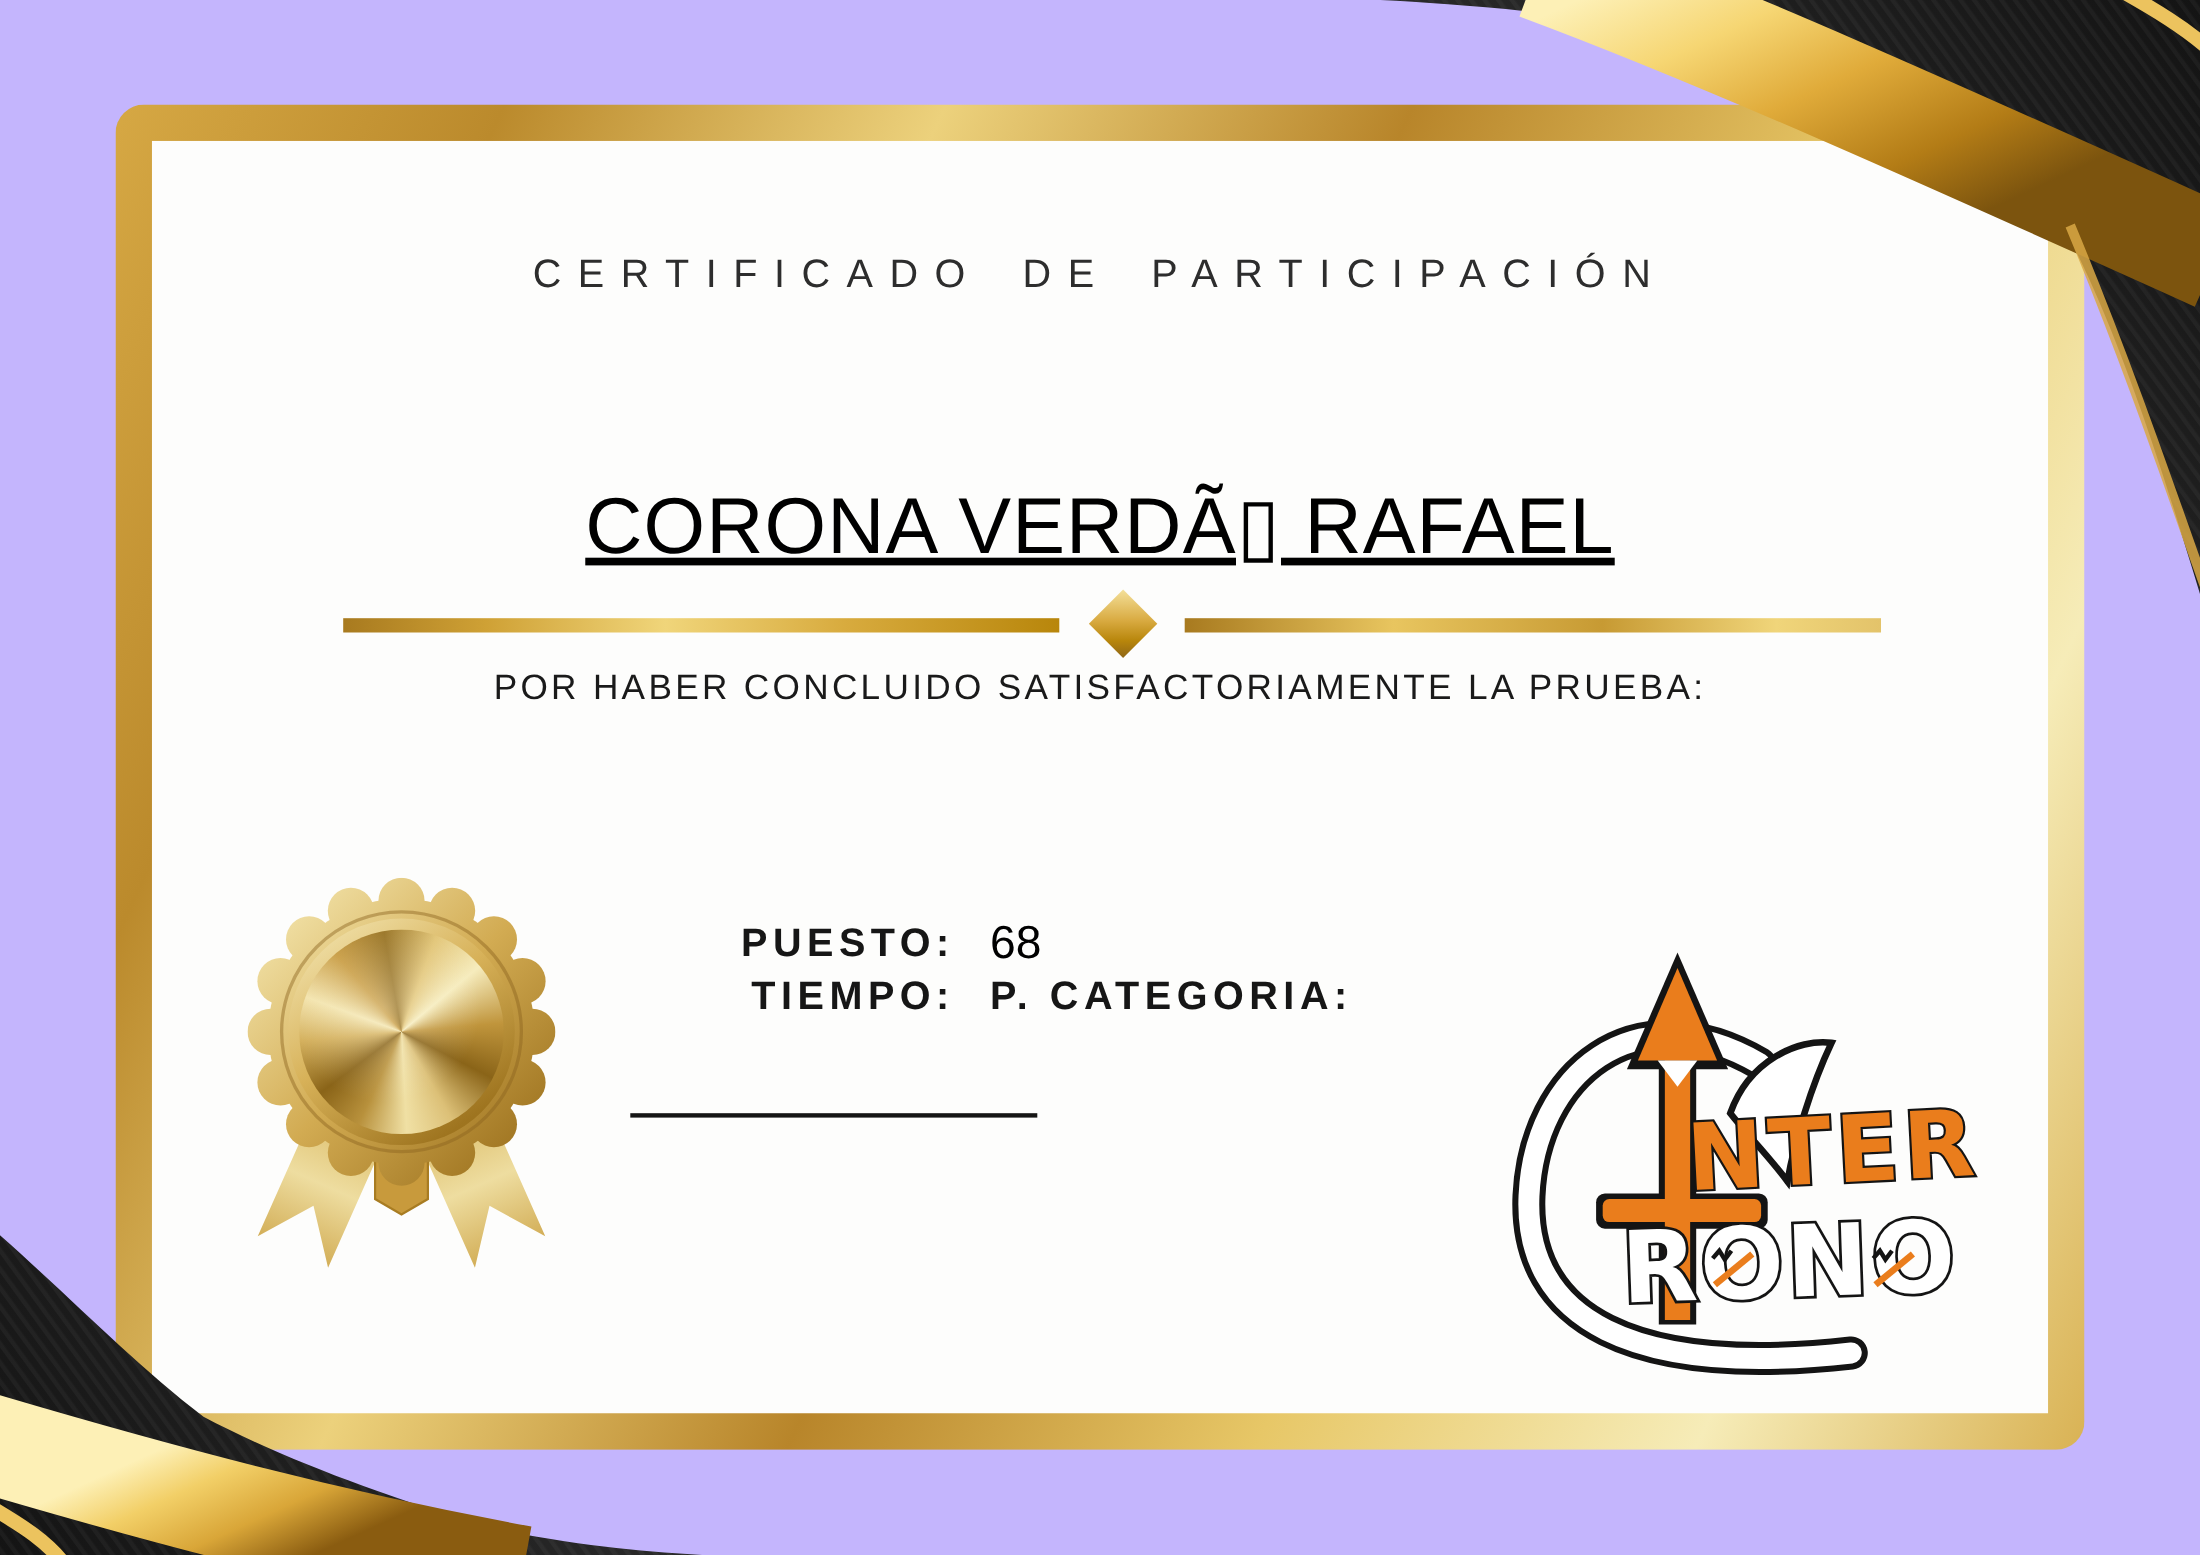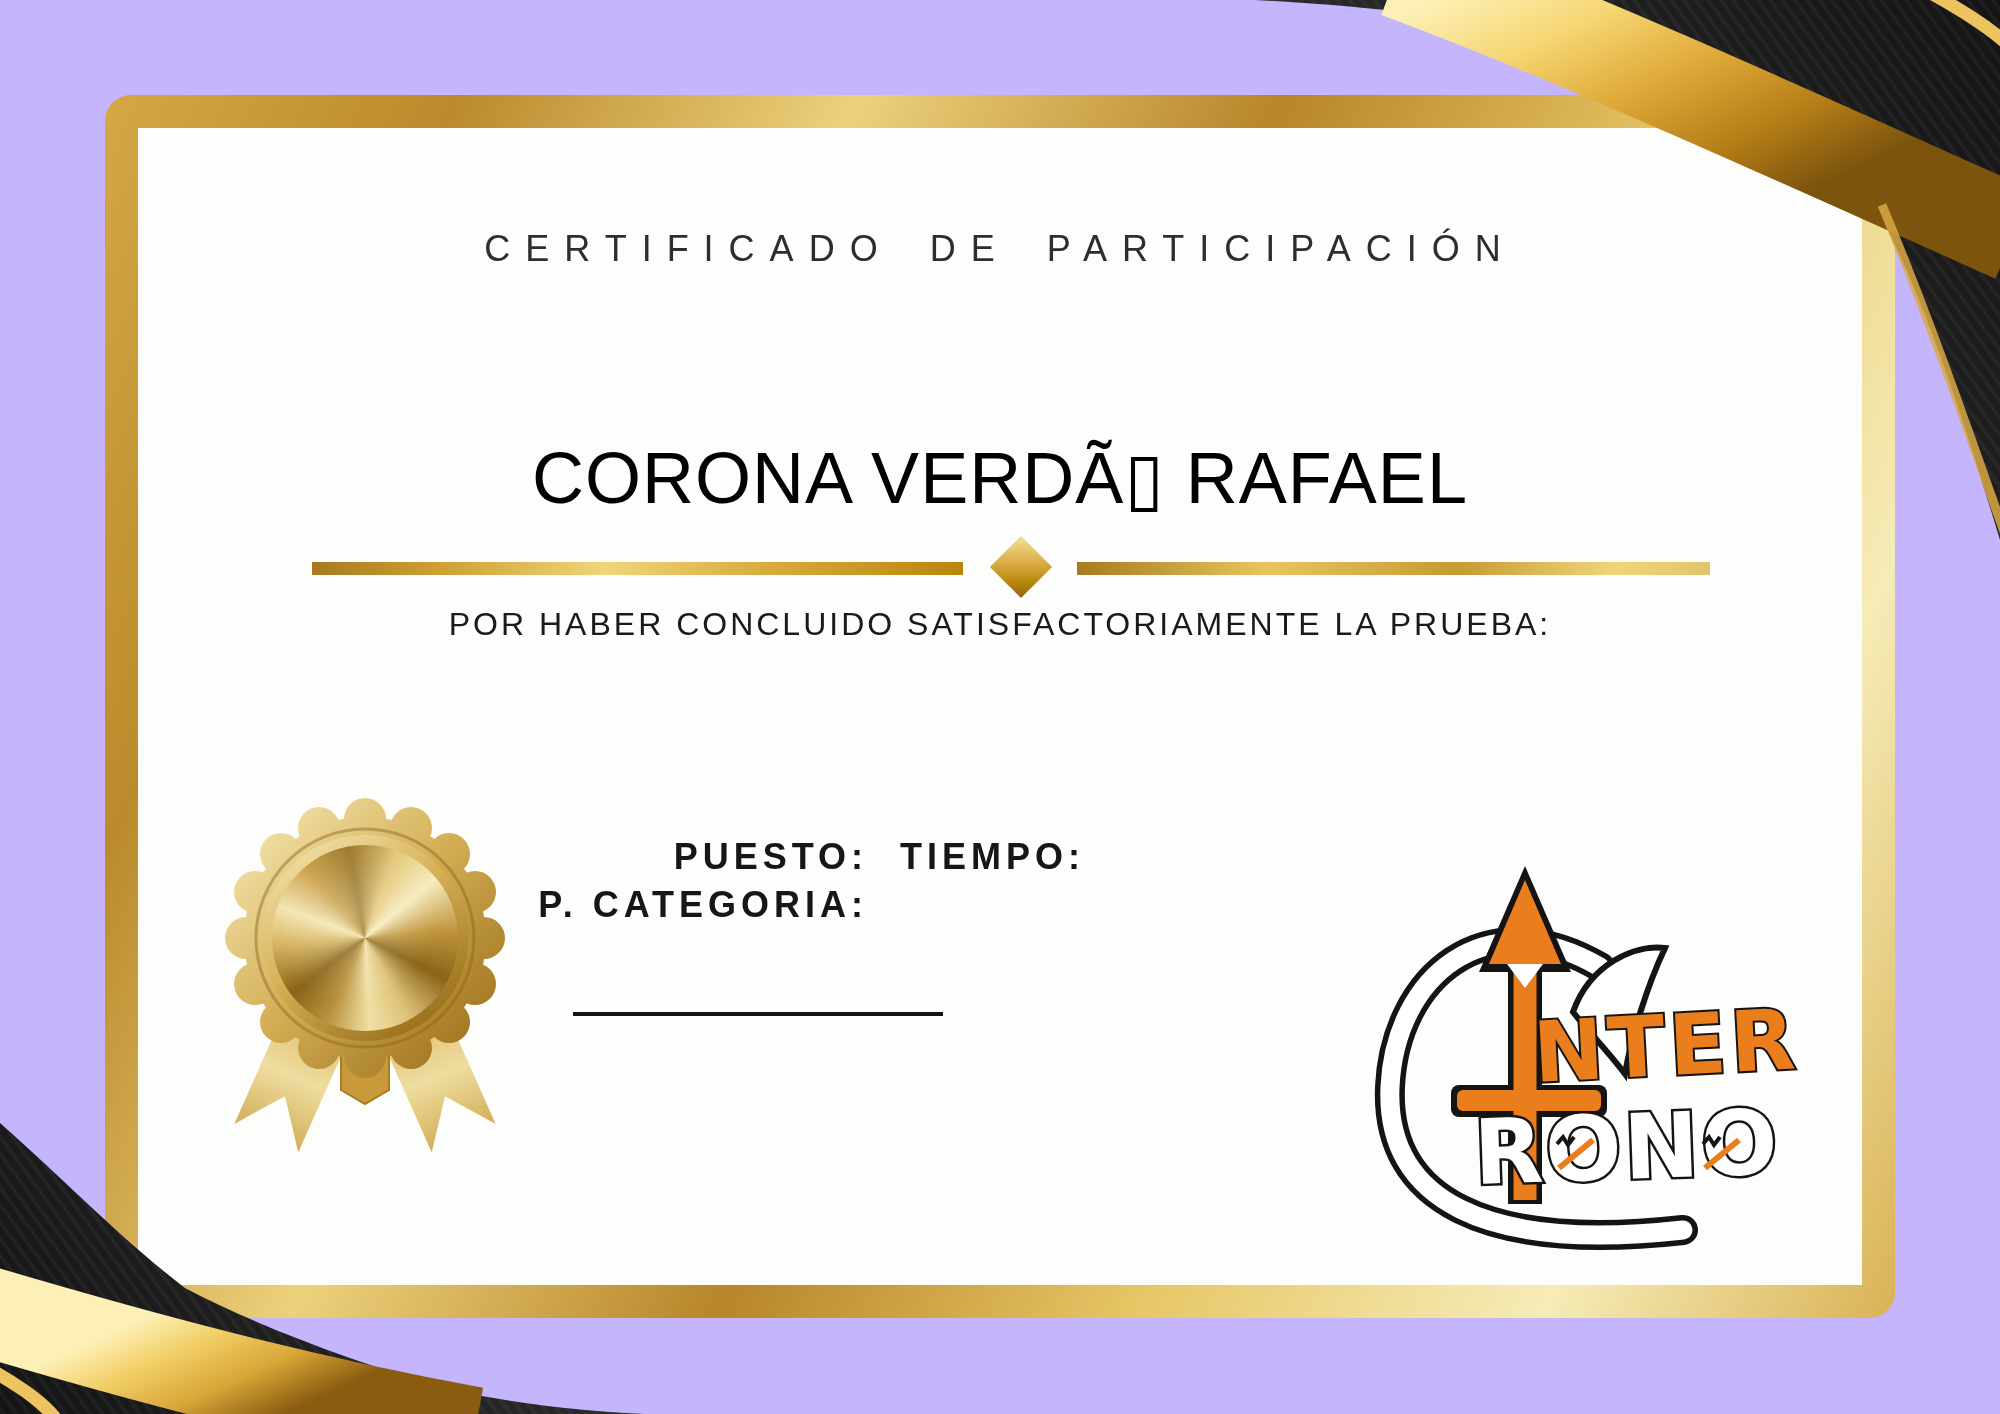--- a/index.html
+++ b/index.html
@@ -13,21 +13,21 @@
     position:absolute;left:105px;top:95px;width:1790px;height:1223px;
     border:33px solid transparent;border-radius:26px;box-sizing:border-box;
     background:
       linear-gradient(#fdfdfc,#fdfdfc) padding-box,
       linear-gradient(115deg,#d6a844 0%,#bb8a2c 15%,#ecd17c 32%,#b8852a 50%,#e7c767 68%,#f6ecb8 85%,#d9b254 100%) border-box;
     z-index:1;
   }
   
   .txt{position:absolute;left:0;right:0;text-align:center;z-index:3;}
   .title{top:228px;font-size:36px;letter-spacing:15px;word-spacing:12px;color:#2d2d2d;font-weight:500;}
-  .name{top:436px;font-size:72px;letter-spacing:1px;color:#000;font-weight:400;}
+  .name{top:436px;font-size:72px;letter-spacing:1px;color:#000;font-weight:400;text-decoration:underline;}
   .subtitle{top:606px;font-size:32px;letter-spacing:3px;color:#1a1a1a;font-weight:normal;}
   
   .bar{position:absolute;height:13px;z-index:3;}
   .bar-left{left:312px;top:562px;width:651px;background:linear-gradient(90deg,#a87a1f,#cfa135 20%,#f0d57a 45%,#d8ab3e 70%,#b8860b 100%);}
   .bar-right{left:1077px;top:562px;width:633px;background:linear-gradient(90deg,#a87a1f,#e8c55f 30%,#c79a33 60%,#f0d57a 85%,#e3c36a 100%);}
   .diamond{position:absolute;left:999px;top:545px;width:44px;height:44px;z-index:3;
     transform:rotate(45deg);
     background:linear-gradient(135deg,#f4e09a 0%,#d9ab42 45%,#b8860b 75%,#8f6616 100%);}
   
   .details{position:absolute;left:480px;top:833px;display:grid;grid-template-columns:388px auto;column-gap:32px;z-index:3;}
@@ -57,20 +57,21 @@
   <div class="txt name">CORONA VERDÃ▯ RAFAEL</div>
 
   <div class="bar bar-left"></div>
   <div class="diamond"></div>
   <div class="bar bar-right"></div>
 
   <div class="txt subtitle">POR HABER CONCLUIDO SATISFACTORIAMENTE LA PRUEBA:</div>
 
   <div class="details">
     <span class="detail-label">PUESTO:</span>
+    <span class="detail-value">68</span>
     <span class="detail-label">TIEMPO:</span>
     <span class="detail-label">P. CATEGORIA:</span>
   </div>
   <div class="sig-line"></div>
 
   <svg class="medal-svg" width="280" height="360" viewBox="0 0 280 360">
     <defs>
       <linearGradient id="goldA" x1="21" y1="21" x2="259" y2="259" gradientUnits="userSpaceOnUse">
         <stop offset="0" stop-color="#f4e6ae"></stop>
           <stop offset=".5" stop-color="#d2ab52"></stop>

